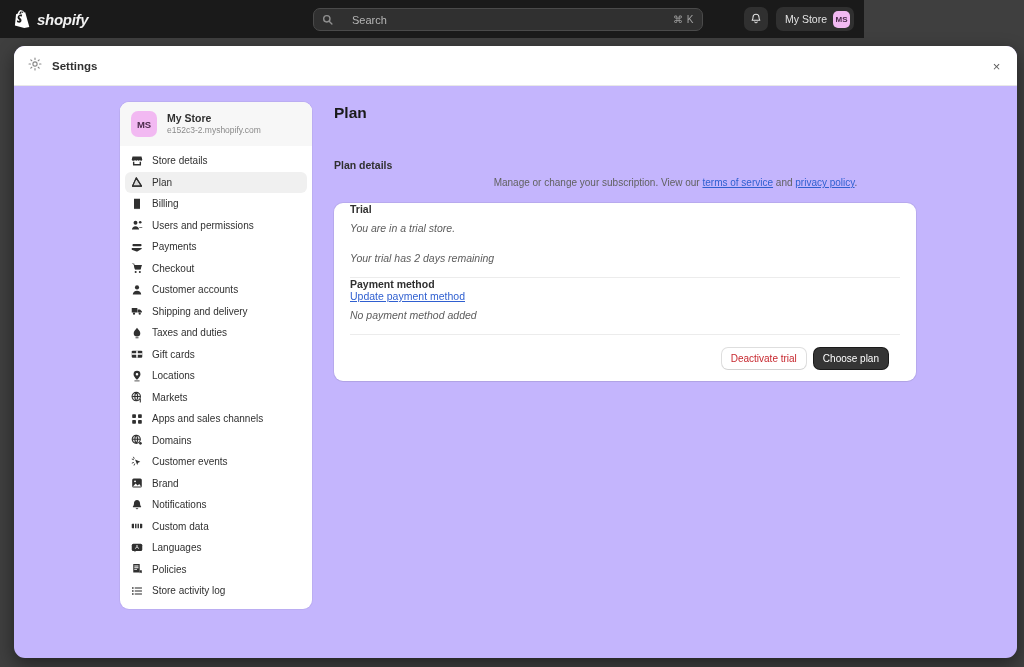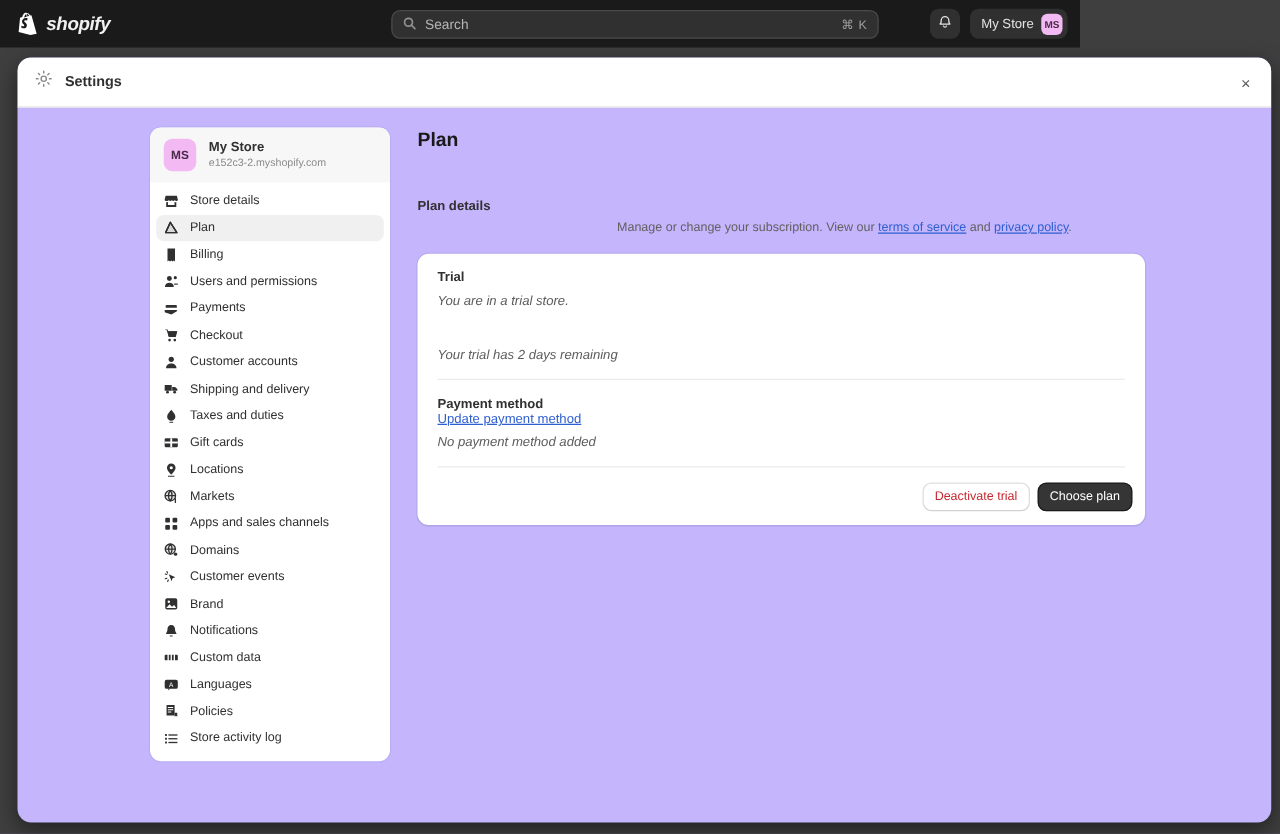--- a/index.html
+++ b/index.html
@@ -29,20 +29,21 @@
     font-style: italic; letter-spacing: -0.3px;
   }
   .search-box {
     position: absolute; left: 313px; top: 8px;
     width: 390px; height: 23px;
     background: #303030;
     border: 1px solid #4a4a4a;
     border-radius: 7px;
     display: flex; align-items: center;
     padding: 0 8px;
+    gap: 12px;
   }
   .search-ico { width: 11px; height: 11px; flex: 0 0 auto; opacity: .72; }
   .search-ph {
     color: #b5b5b5; font-size: 11px; margin-left: 7px; flex: 1 1 auto;
   }
   .search-kbd { color: #a0a0a0; font-size: 10px; letter-spacing: .5px; }
 
   .topbar-right {
     position: absolute; right: 10px; top: 0; height: 38px;
     display: flex; align-items: center; gap: 8px;
@@ -149,31 +150,31 @@
   .section-title { font-size: 10.5px; font-weight: bold; color: #303030; }
   .section-sub { font-size: 10px; color: #616161; margin-top: 6px; text-align: center; }
   .section-sub a { color: #2f5fd0; text-decoration: underline; }
 
   .card {
     margin-top: 15px; width: 582px;
     background: #ffffff; border-radius: 9px;
     box-shadow: 0 0 0 1px rgba(0,0,0,.06), 0 1px 1px rgba(0,0,0,.04);
     overflow: hidden;
   }
-  .card-block { padding: 13px 16px 0 16px; }
+  .card-block { padding: 0 16px 0 16px; }
   .row-label { font-size: 10.5px; font-weight: bold; color: #303030; }
   .row-value { font-size: 10.5px; color: #5c5c5c; margin-top: 7px; font-style: italic; }
   .block-gap { height: 11px; }
   .divider { height: 1px; background: #ececec; margin-top: 13px; }
   .pay-row { display: flex; align-items: flex-start; justify-content: space-between; flex-direction: column; }
   .pay-link { font-size: 10.5px; color: #2f5fd0; }
 
   .card-footer {
     display: flex; justify-content: flex-end; gap: 8px;
-    padding: 13px 11px 12px 16px;
+    padding: 13px 28px 12px 16px;
   }
   .btn {
     height: 21px; border-radius: 6px;
     font-size: 10px; display: flex; align-items: center; justify-content: center;
     padding: 0 9px; white-space: nowrap;
   }
   .btn-secondary {
     background: #ffffff; color: #c7282f;
     box-shadow: 0 0 0 1px rgba(0,0,0,.13), 0 1px 0 rgba(0,0,0,.05);
   }

